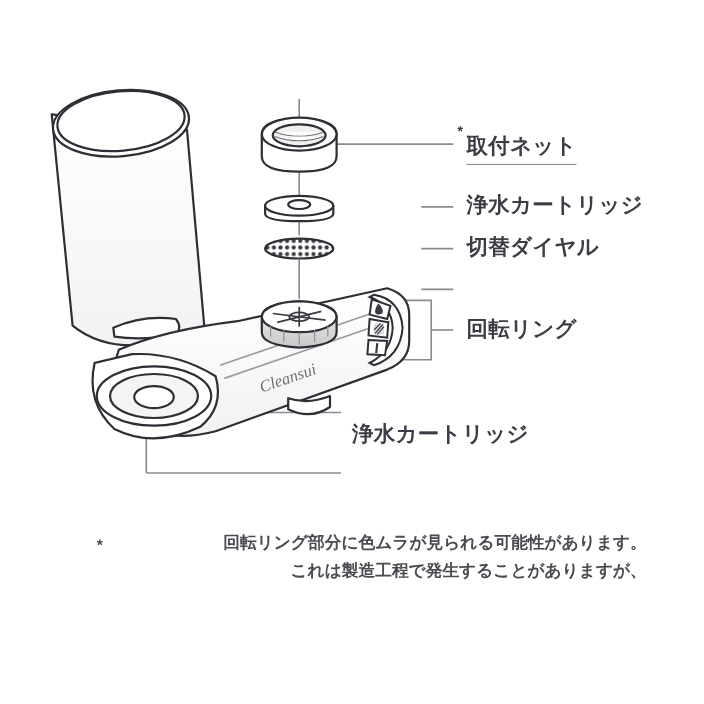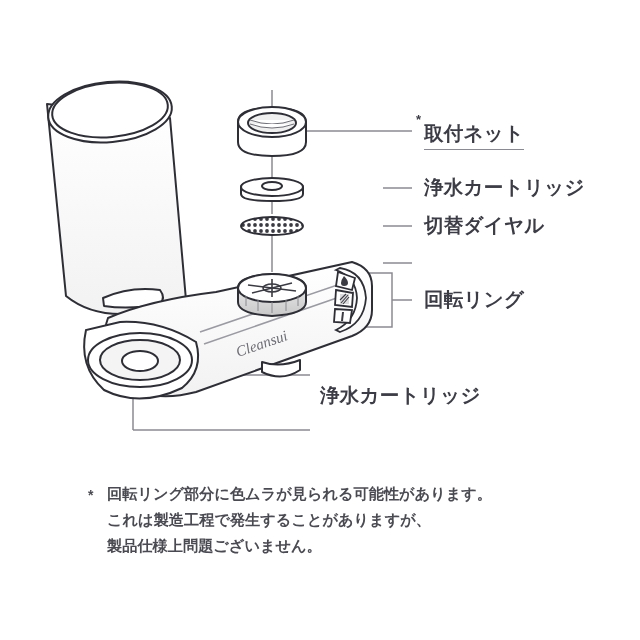--- a/index.html
+++ b/index.html
@@ -36,21 +36,21 @@
     left:88px; top:481px;
     width:500px;
     color:#4a4a52;
     font-size:15.2px;
     font-weight:600;
     line-height:1.72;
   }
   #footnote .fn-star{
     position:absolute;left:0;top:2px;font-size:14px;font-weight:700;
   }
-  #footnote .fn-lines{margin-left:19px;}
+  #footnote .fn-lines{margin-left:19px;text-align:right;}
   #footnote .fn-line{white-space:nowrap;}
 </style>
 </head>
 <body>
 
 <div id="diagram-root">
 
   <svg class="art" viewBox="0 0 640 640">
     <defs>
       <pattern id="meshPattern" width="6" height="6" patternUnits="userSpaceOnUse">
@@ -179,17 +179,16 @@
   <div class="label" style="left:424px;top:290px;">回転リング</div>
 
   <div class="label" style="left:320px;top:386px;">浄水カートリッジ</div>
 
 
   <div id="footnote">
     <span class="fn-star">*</span>
     <div class="fn-lines">
       <div class="fn-line">回転リング部分に色ムラが見られる可能性があります。</div>
       <div class="fn-line">これは製造工程で発生することがありますが、</div>
-      <div class="fn-line">製品仕様上問題ございません。</div>
     </div>
   </div>
 
 </div>
 
 </body></html>

